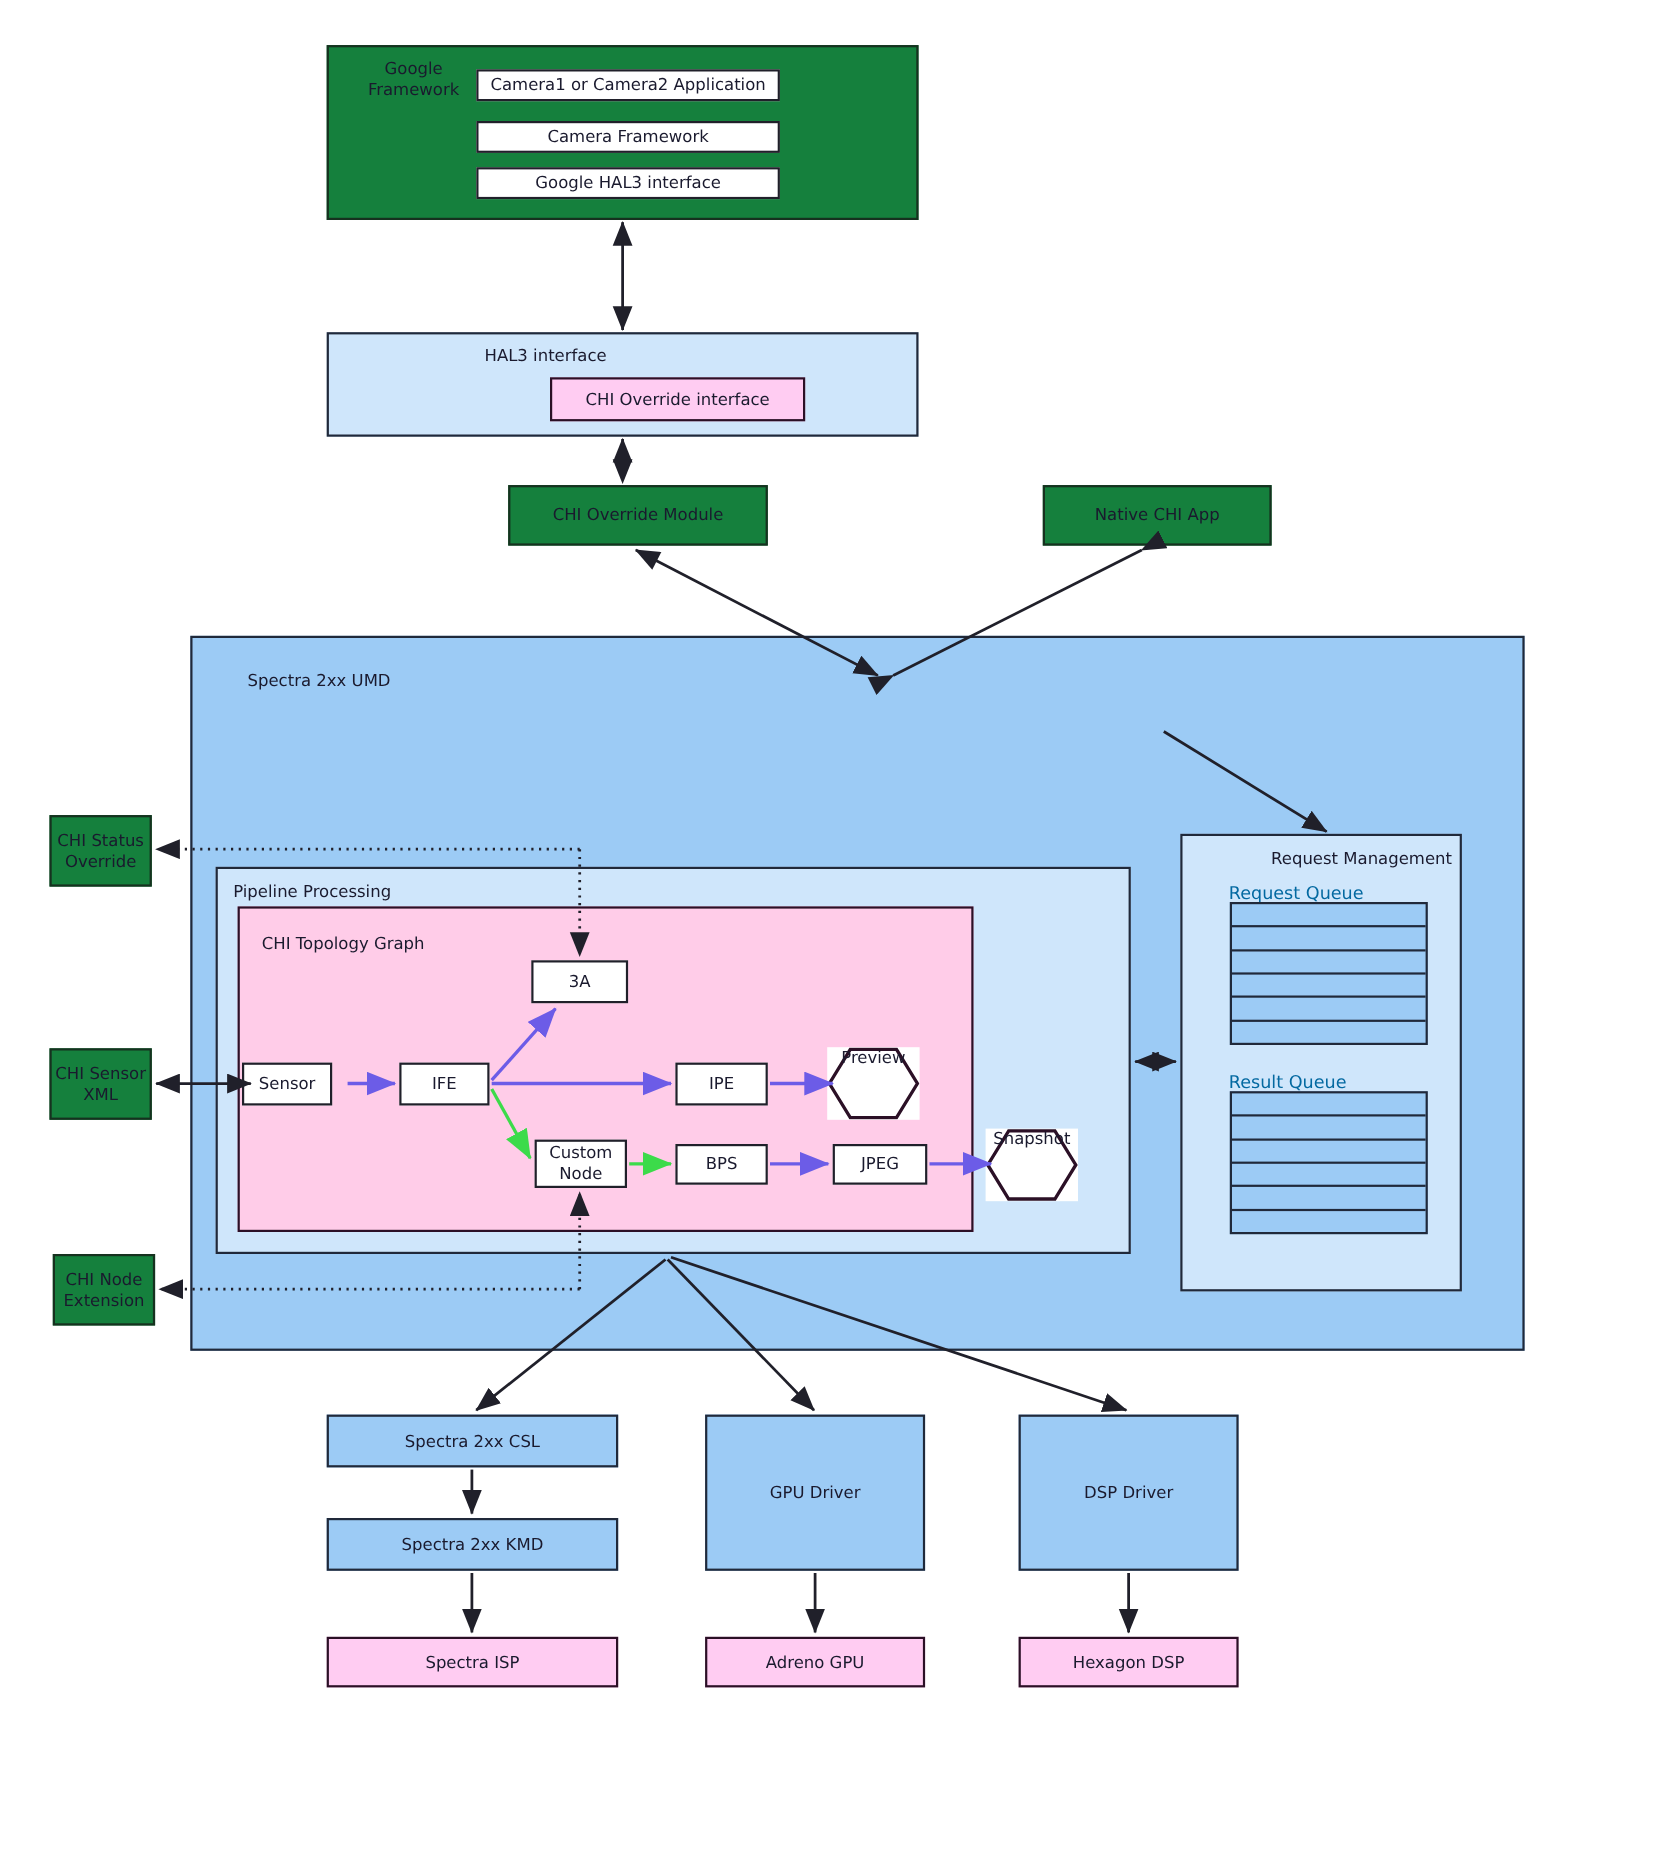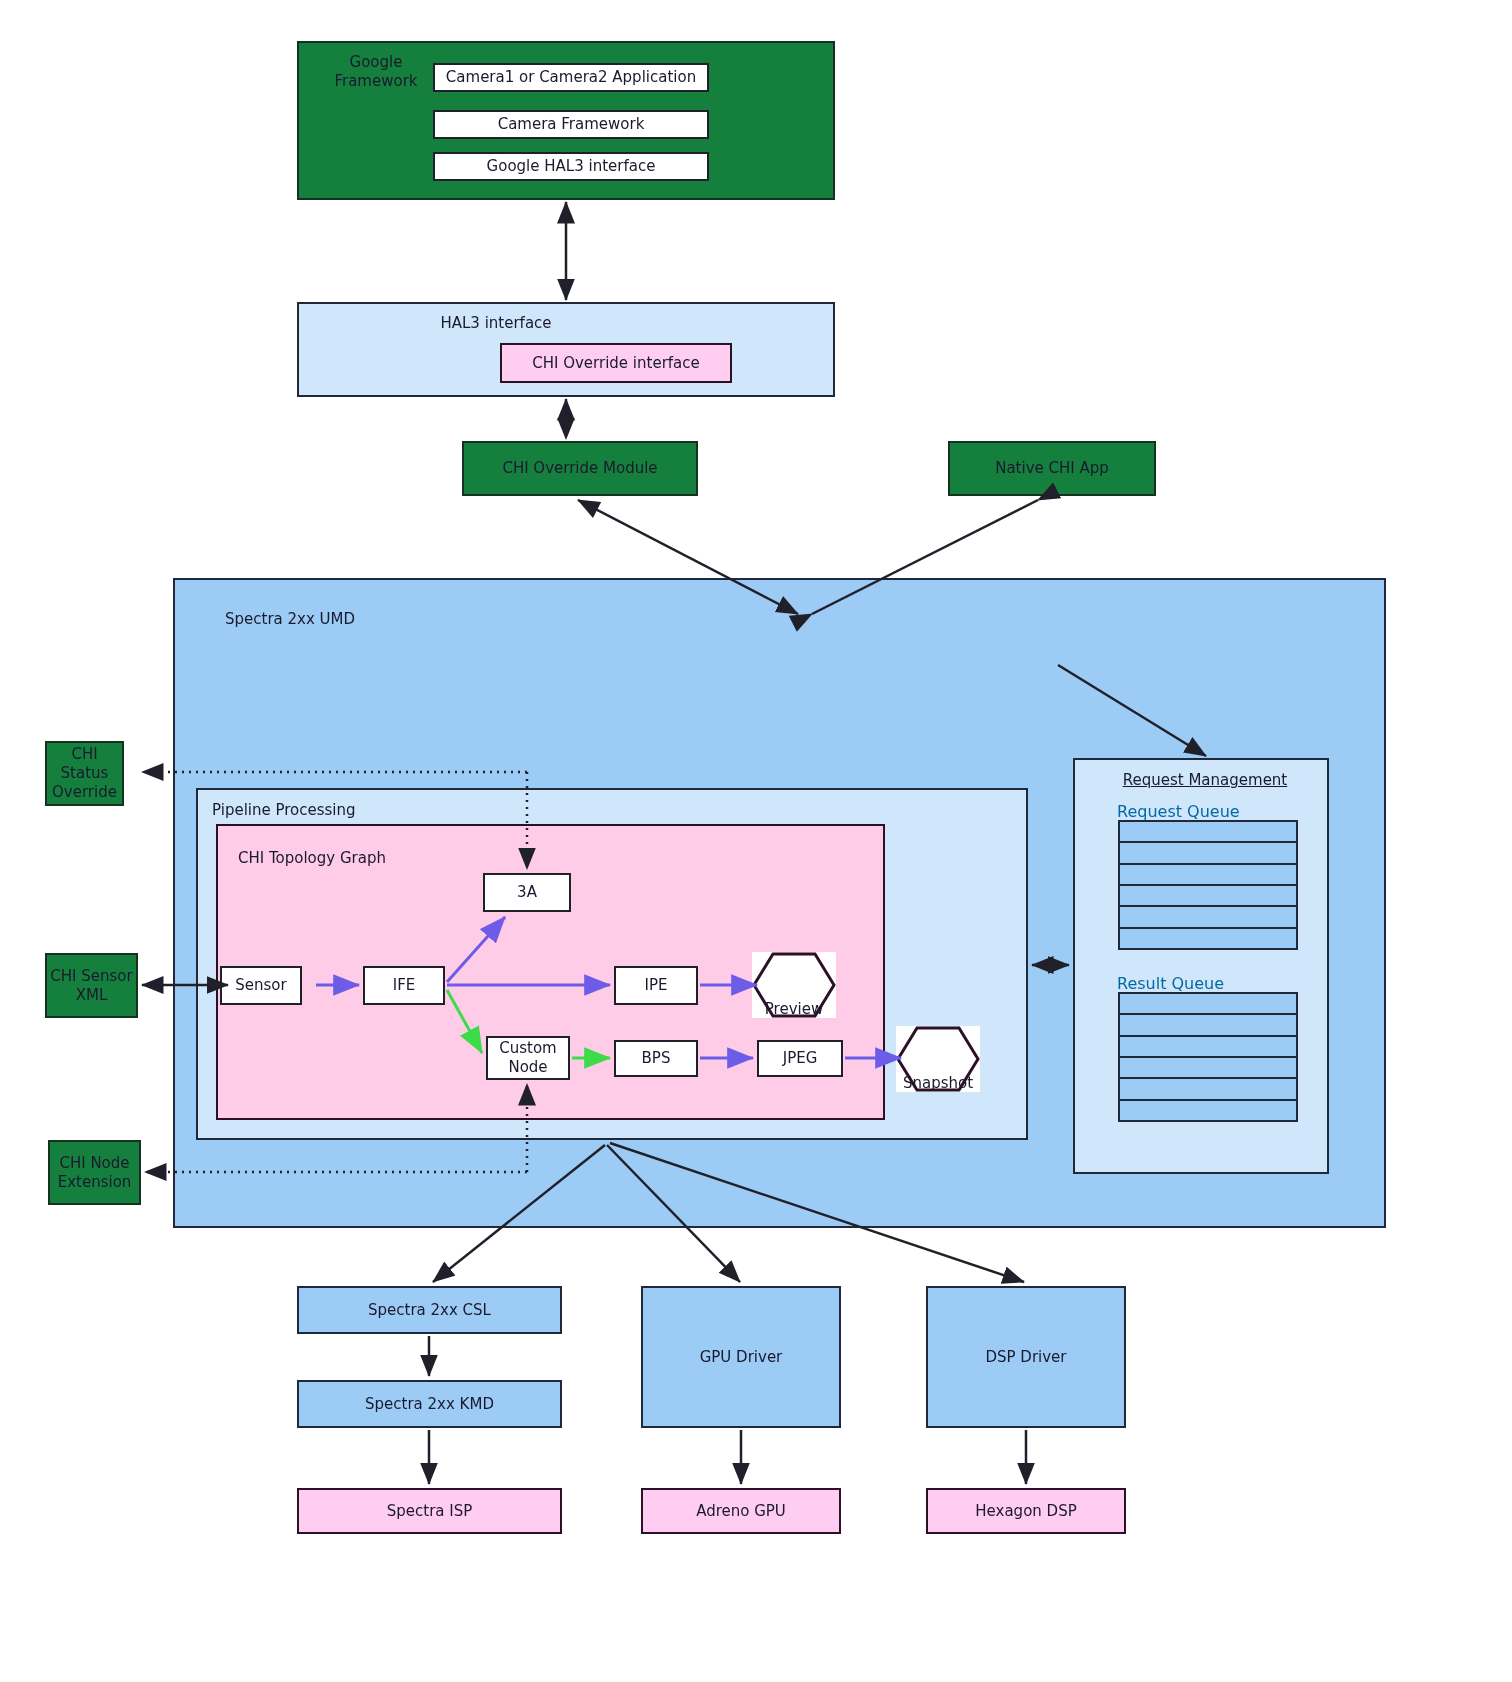--- a/index.html
+++ b/index.html
@@ -45,21 +45,21 @@
   .blue-l { background: #cfe6fb; border-color: #20293a; }
   .blue-m { background: #9ccbf5; border-color: #20293a; }
   .pink   { background: #ffccf2; border-color: #2b1026; }
   .pink-l { background: #ffcce8; border-color: #2b1026; }
   .white  { background: #ffffff; border-color: #20202a; }
   .hex {
     position: absolute;
     box-sizing: border-box;
     background: #ffffff;
     display: flex;
-    align-items: flex-end;
+    align-items: flex-start;
     justify-content: center;
     color: #1a1a2e;
     font-size: 15px;
   }
   .hexshape { position: absolute; inset: 0; }
   .hexlabel { position: relative; z-index: 2; }
   .queuebox {
     position: absolute;
     box-sizing: border-box;
     border: 2px solid #20293a;
@@ -163,42 +163,42 @@
     <span>JPEG</span>
   </div>
   <div class="hex" style="left:896px; top:1026px; width:84px; height:66px;">
     <svg class="hexshape" viewBox="0 0 84 66" preserveAspectRatio="none">
       <polygon points="21,2 63,2 82,33 63,64 21,64 2,33" fill="#ffffff" stroke="#2b1026" stroke-width="3"></polygon>
     </svg>
     <span class="hexlabel">Snapshot</span>
   </div>
 
   <div class="container blue-l" style="left:1073px; top:758px; width:256px; height:416px;">
-    <div class="clabel" style="left:15px; top:11px; width:230px; text-align:center;text-decoration:underline;">Request Management</div>
+    <div class="clabel" style="left:15px; top:11px; width:230px; text-align:right;">Request Management</div>
     <div class="qtitle" style="left:42px; top:42px;">Request Queue</div>
     <div class="qtitle" style="left:42px; top:214px;">Result Queue</div>
   </div>
   <div class="queuebox" style="left:1118px; top:820px; width:180px; height:130px;">
     <div class="qrow"></div>
     <div class="qrow"></div>
     <div class="qrow"></div>
     <div class="qrow"></div>
     <div class="qrow"></div>
     <div class="qrow"></div>
   </div>
   <div class="queuebox" style="left:1118px; top:992px; width:180px; height:130px;">
     <div class="qrow"></div>
     <div class="qrow"></div>
     <div class="qrow"></div>
     <div class="qrow"></div>
     <div class="qrow"></div>
     <div class="qrow"></div>
   </div>
 
-  <div class="box green nowrap" style="left:45px; top:741px; width:79px; height:65px;">
+  <div class="box green nowrap" style="left:45px; top:741px; width:93px; height:65px;">
     <span class="nowrap">CHI Status
 Override</span>
   </div>
   <div class="box green nowrap" style="left:45px; top:953px; width:93px; height:65px;">
     <span class="nowrap">CHI Sensor
 XML</span>
   </div>
   <div class="box green nowrap" style="left:48px; top:1140px; width:93px; height:65px;">
     <span class="nowrap">CHI Node
 Extension</span>

